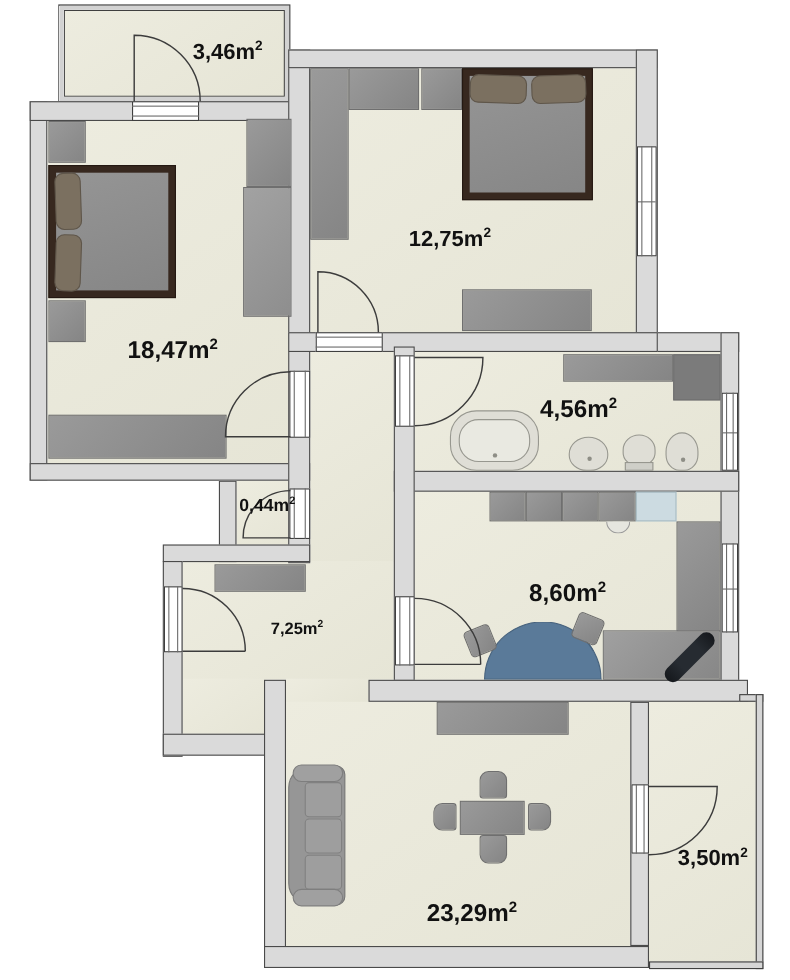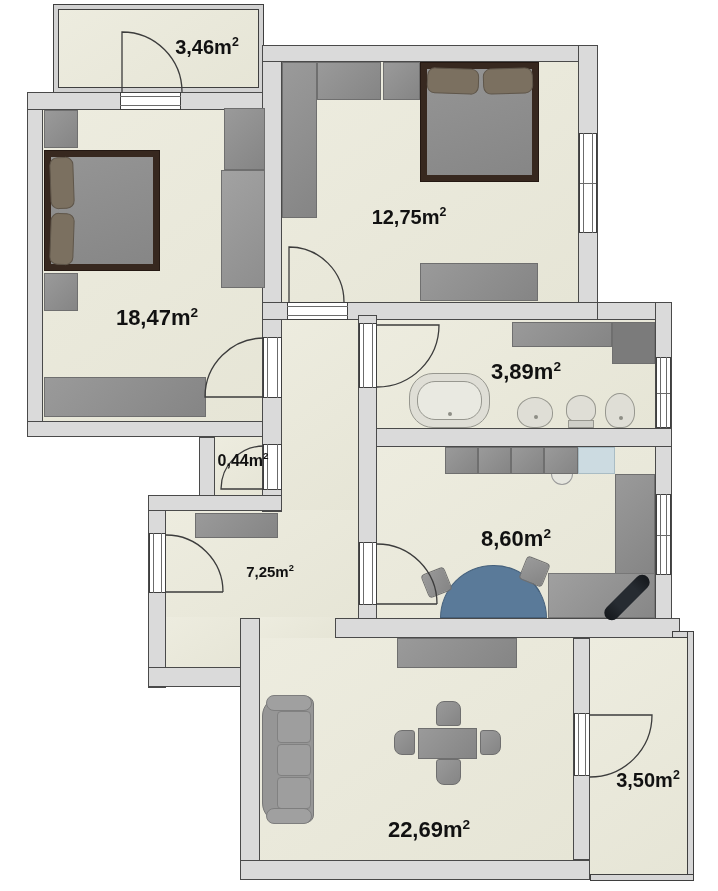--- a/index.html
+++ b/index.html
@@ -168,20 +168,20 @@
       <path d="M377 325 L439 325 A62 62 0 0 1 377 387"></path>
       <path d="M377 604 L437 604 M377 544 A60 60 0 0 1 437 604"></path>
       <path d="M166 592 L223 592 M166 535 A57 57 0 0 1 223 592"></path>
       <path d="M590 715 L652 715 A62 62 0 0 1 590 777"></path>
     </g>
   </svg>
 
   <div class="room-label" style="left:207px;top:47px;font-size:20px"><span>3,46m</span><sup>2</sup></div>
   <div class="room-label" style="left:157px;top:318px;font-size:22px"><span>18,47m</span><sup>2</sup></div>
   <div class="room-label" style="left:409px;top:217px;font-size:20px"><span>12,75m</span><sup>2</sup></div>
-  <div class="room-label" style="left:526px;top:372px;font-size:22px"><span>3,89m</span><sup>2</sup></div>
+  <div class="room-label" style="left:526px;top:372px;font-size:22px"><span>4,56m</span><sup>2</sup></div>
   <div class="room-label" style="left:243px;top:460px;font-size:16px"><span>0,44m</span><sup>2</sup></div>
   <div class="room-label" style="left:270px;top:571px;font-size:15px"><span>7,25m</span><sup>2</sup></div>
   <div class="room-label" style="left:516px;top:539px;font-size:22px"><span>8,60m</span><sup>2</sup></div>
-  <div class="room-label" style="left:429px;top:830px;font-size:22px"><span>22,69m</span><sup>2</sup></div>
+  <div class="room-label" style="left:429px;top:830px;font-size:22px"><span>23,29m</span><sup>2</sup></div>
   <div class="room-label" style="left:648px;top:780px;font-size:20px"><span>3,50m</span><sup>2</sup></div>
 
 </div>
 
 </body></html>

